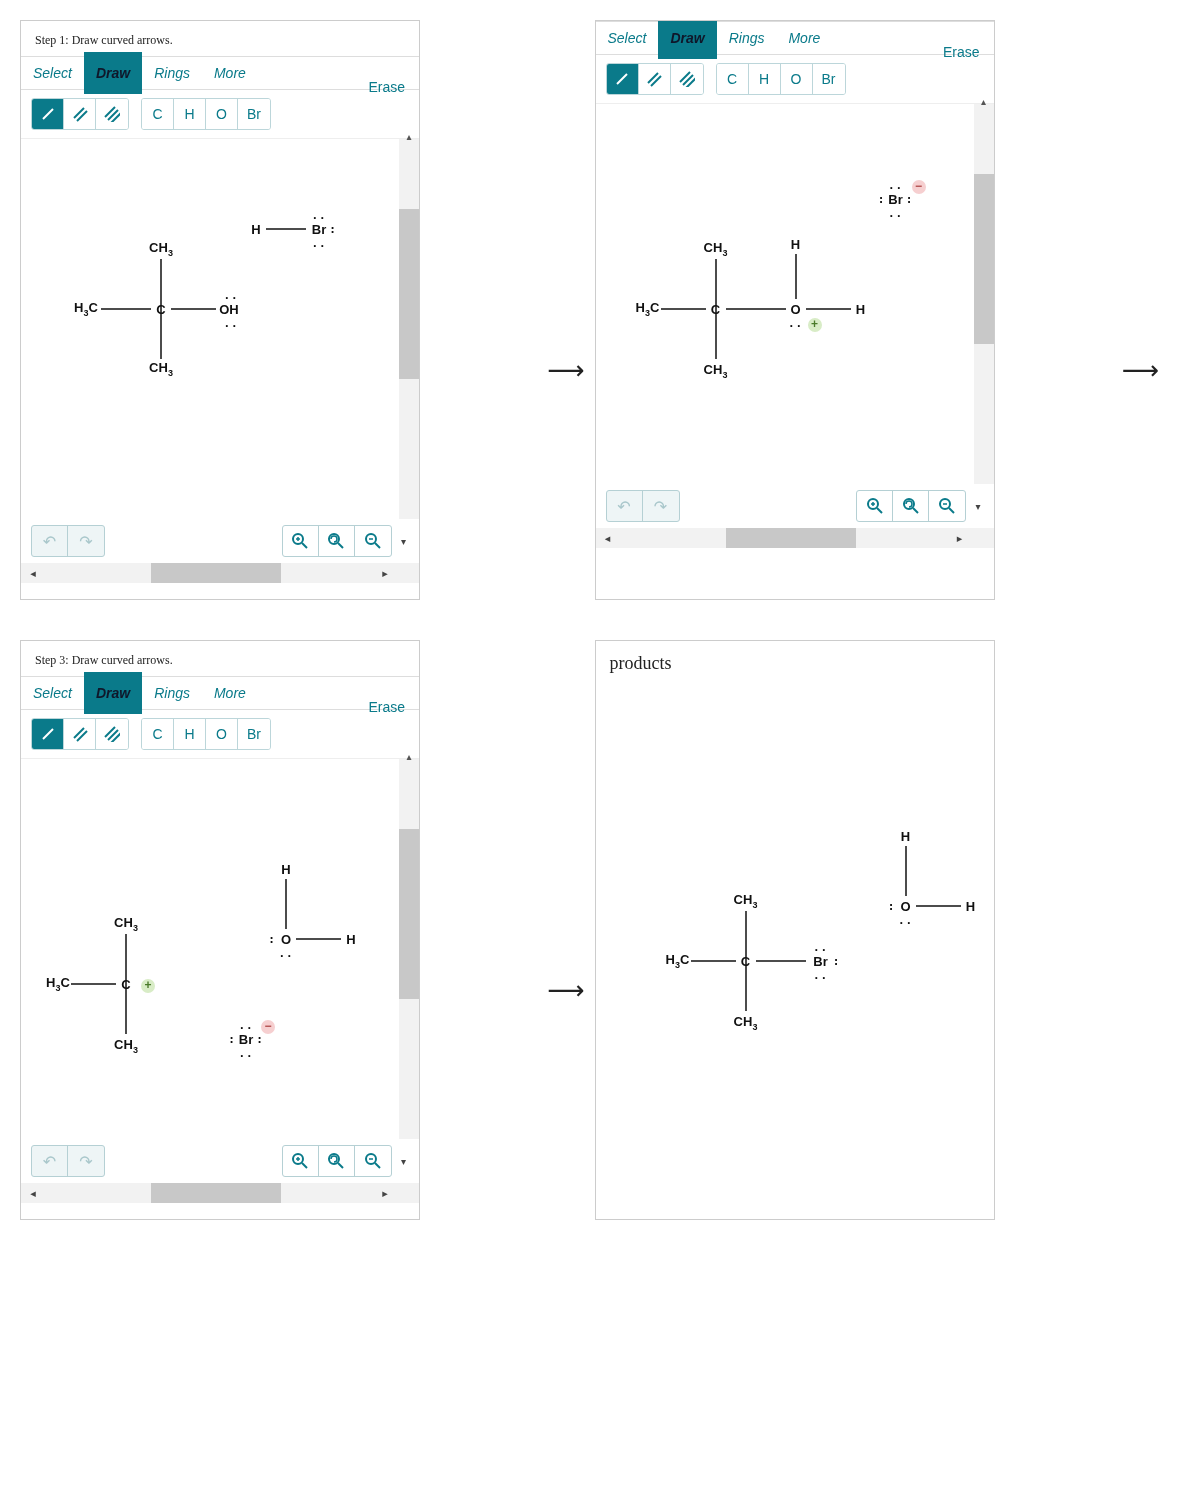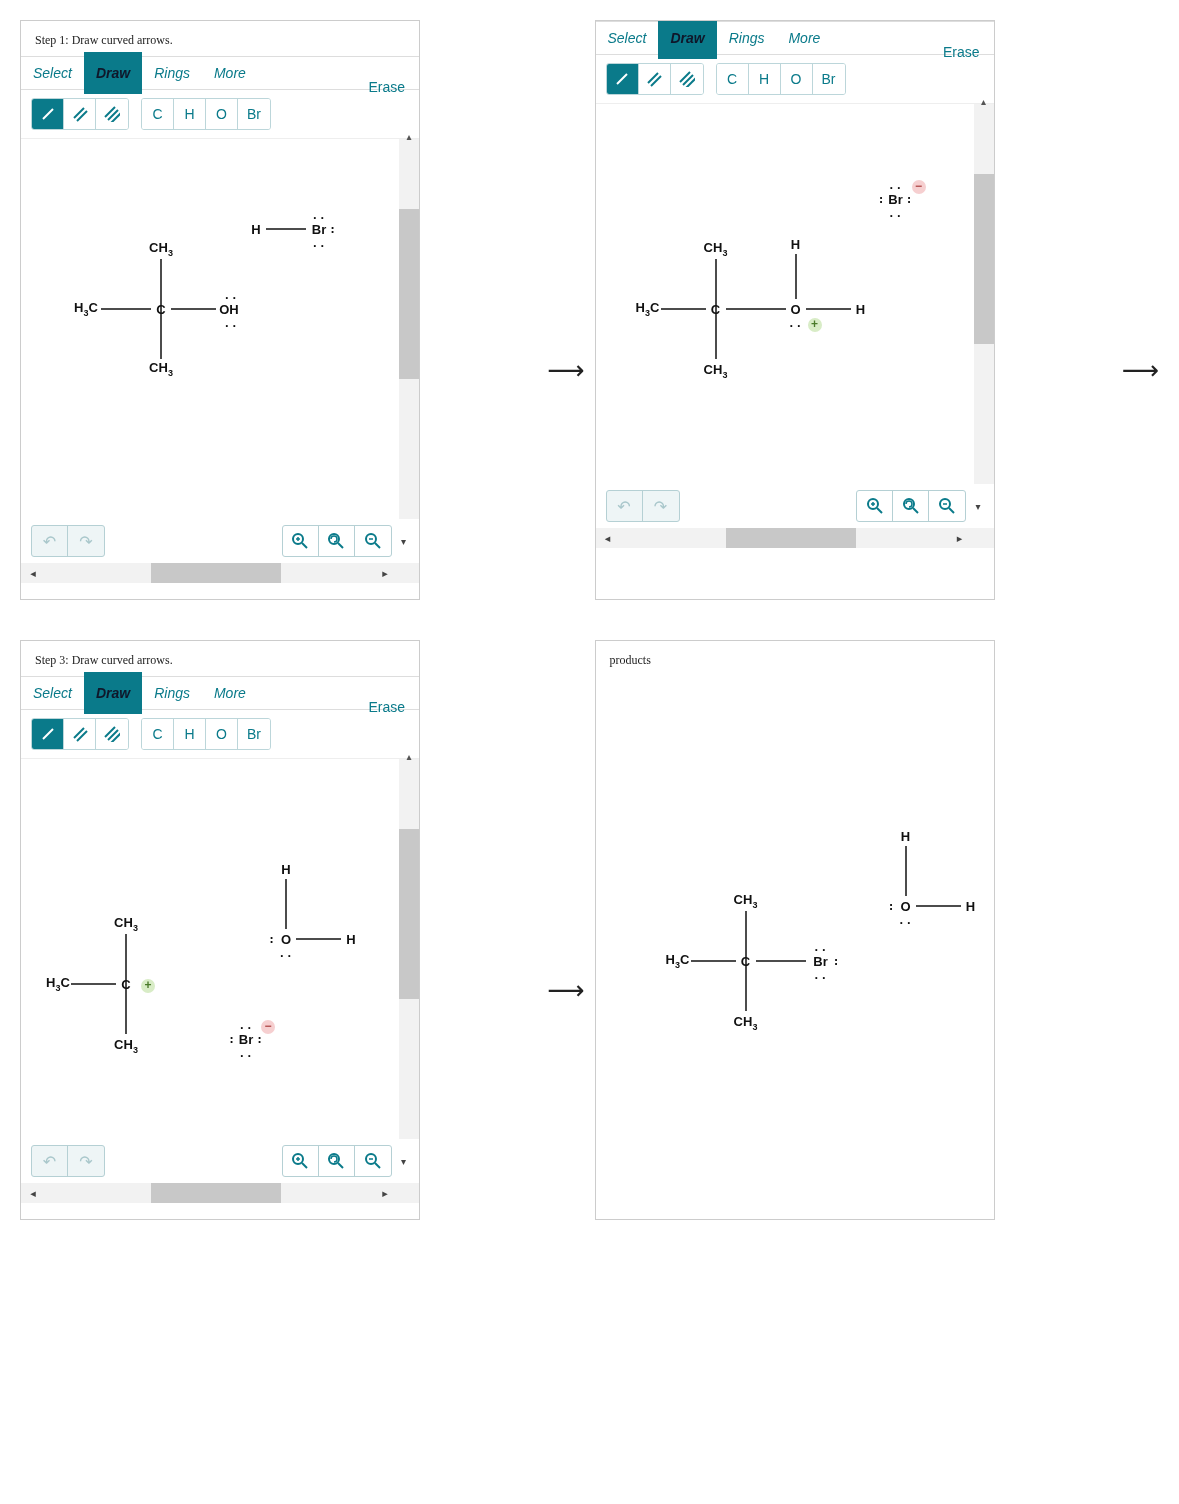--- a/index.html
+++ b/index.html
@@ -186,21 +186,21 @@
   .charge.plus { background:#d8ecc6; color:#4a7a2a; }
   .charge.minus { background:#f6cfd0; color:#b04a4a; }
   .dots { position:absolute; font-size:11px; letter-spacing:1px; transform:translate(-50%,-50%); font-family:monospace; }
   .simple-panel {
     border:1px solid #ccc;
     width:400px;
     height:580px;
     padding: 10px 14px;
     position:relative;
   }
-  .simple-panel .panel-title { padding:2px 0 0; font-size:12px; }
+  .simple-panel .panel-title { padding:2px 0 0; font-size:18px; }
 </style>
 </head>
 <body>
 
 <div class="grid">
 
   <div class="panel">
     <div class="panel-title">Step 1: Draw curved arrows.</div>
     <div class="toolbar">
       <div class="tab">Select</div>

